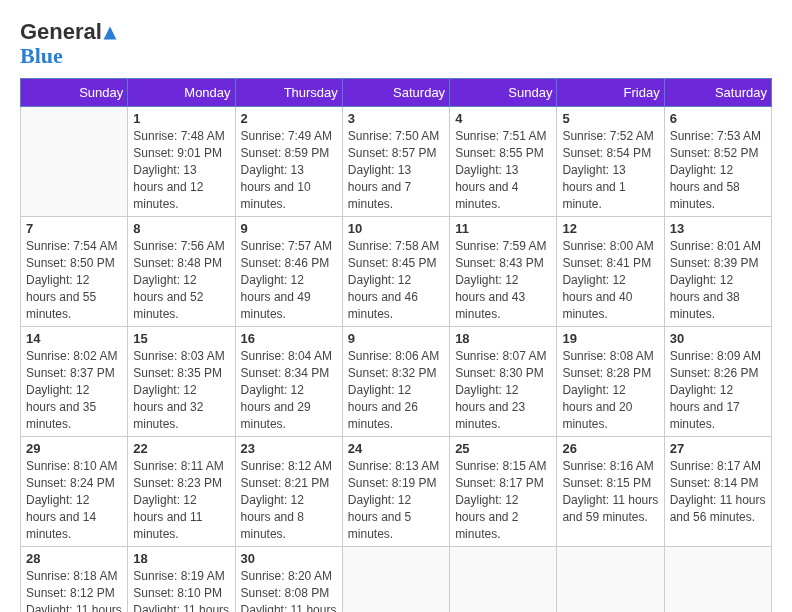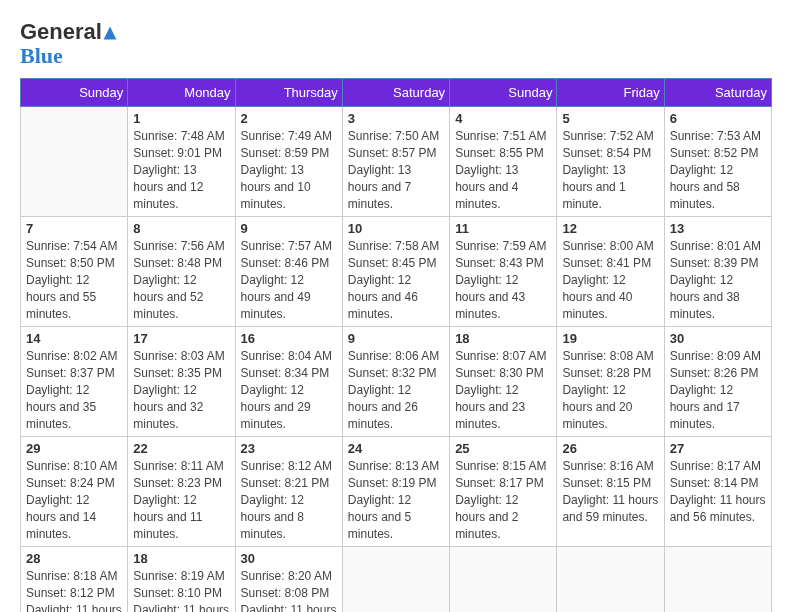--- a/index.html
+++ b/index.html
@@ -159,21 +159,21 @@
           <span class="day-num">13</span>
           <div class="day-info">Sunrise: 8:01 AM<br>Sunset: 8:39 PM<br>Daylight: 12 hours and 38 minutes.</div>
         </td>
       </tr>
       <tr>
         <td>
           <span class="day-num">14</span>
           <div class="day-info">Sunrise: 8:02 AM<br>Sunset: 8:37 PM<br>Daylight: 12 hours and 35 minutes.</div>
         </td>
         <td>
-          <span class="day-num">17</span>
+          <span class="day-num">15</span>
           <div class="day-info">Sunrise: 8:03 AM<br>Sunset: 8:35 PM<br>Daylight: 12 hours and 32 minutes.</div>
         </td>
         <td>
           <span class="day-num">16</span>
           <div class="day-info">Sunrise: 8:04 AM<br>Sunset: 8:34 PM<br>Daylight: 12 hours and 29 minutes.</div>
         </td>
         <td>
           <span class="day-num">9</span>
           <div class="day-info">Sunrise: 8:06 AM<br>Sunset: 8:32 PM<br>Daylight: 12 hours and 26 minutes.</div>
         </td>

